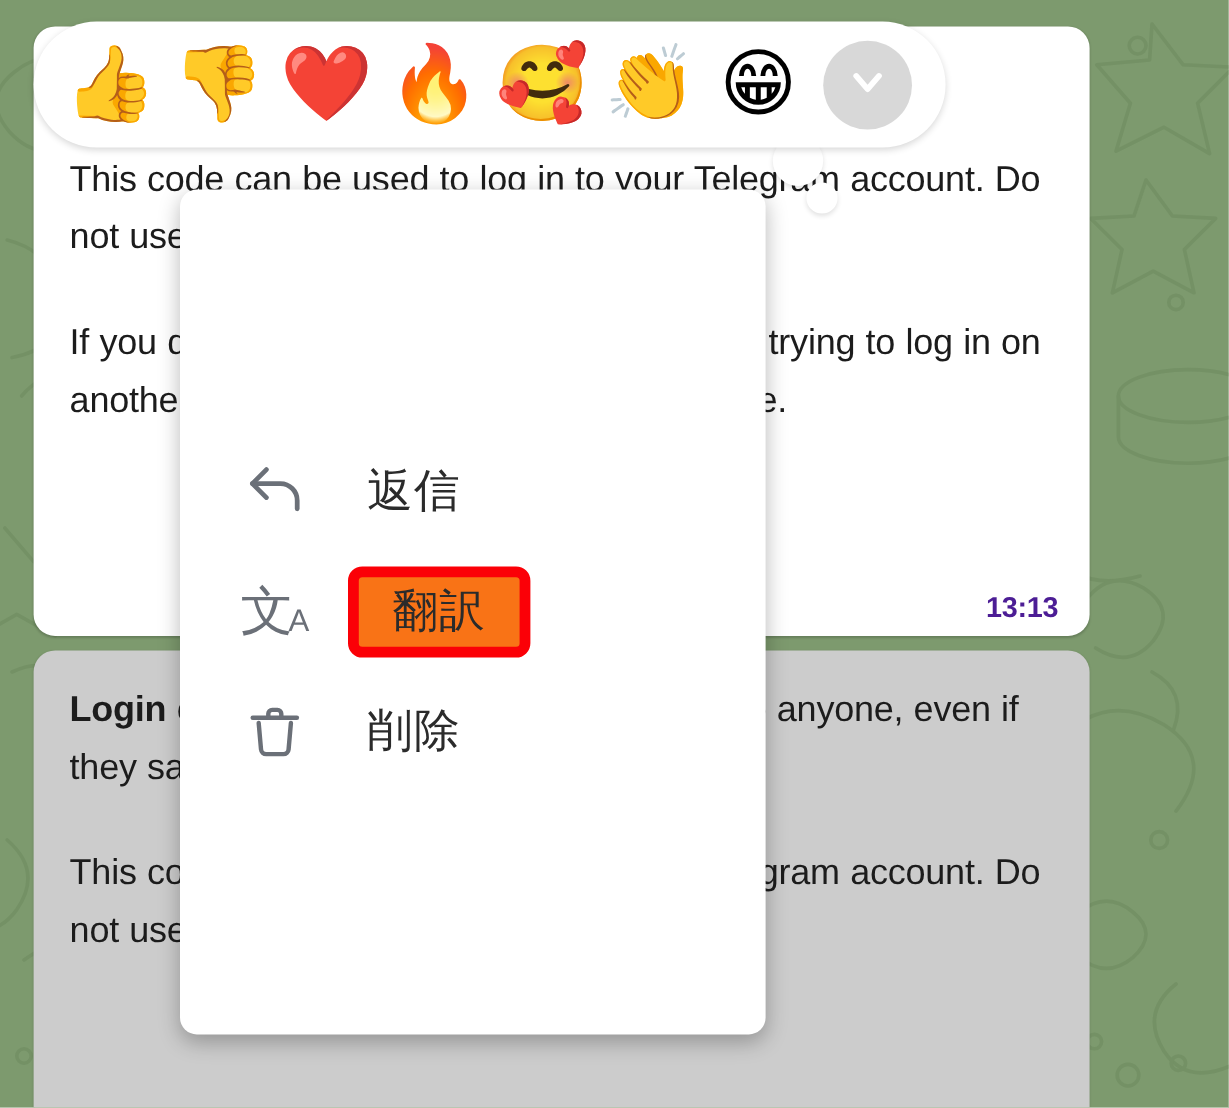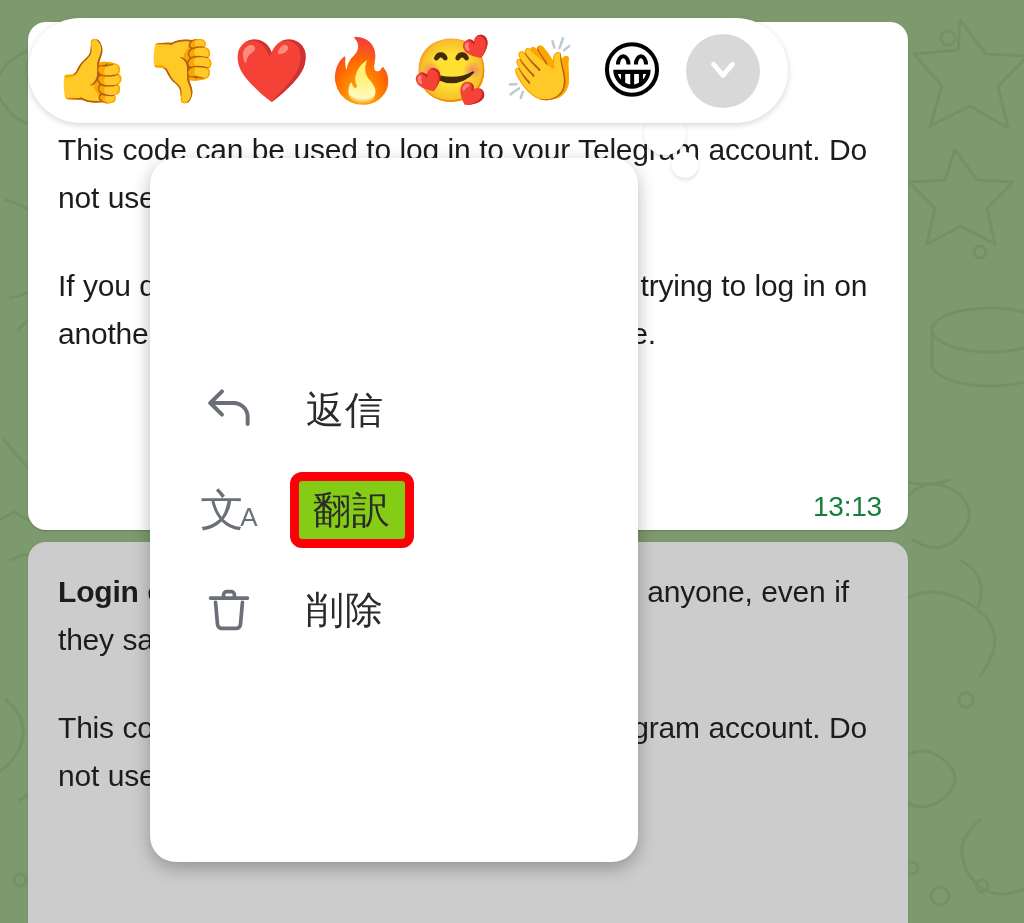--- a/index.html
+++ b/index.html
@@ -62,23 +62,24 @@
   }
 
   .msg-para { margin-bottom: 40px; }
   .msg-para:last-child { margin-bottom: 0; }
   .msg-bold { font-weight: bold; }
 
   .timestamp {
     position: absolute;
     right: 26px;
     bottom: 8px;
-    font-size: 28px;
-    color: #15803d;
+    font-size: 24px;
+    color: #4c1d95;
     line-height: 30px;
+    font-weight: bold;
   }
 
   
   #reaction-bar {
     position: absolute;
     left: 28px;
     top: 18px;
     width: 760px;
     height: 105px;
     background: #ffffff;
@@ -125,21 +126,21 @@
   #tail-small { left: 672px; top: 152px; width: 26px; height: 26px; }
 
   
   #context-menu {
     position: absolute;
     left: 150px;
     top: 158px;
     width: 488px;
     height: 704px;
     background: #ffffff;
-    border-radius: 26px;
+    border-radius: 14px;
     box-shadow: 0 6px 18px rgba(0,0,0,0.28);
     z-index: 40;
     display: flex;
     flex-direction: column;
     justify-content: center;
     padding: 10px 0;
   }
 
   .menu-item {
     height: 100px;
@@ -164,24 +165,24 @@
   .menu-label {
     margin-left: 46px;
     font-size: 38px;
     color: #2b2b2b;
     line-height: 46px;
     letter-spacing: 1px;
   }
 
   
   .menu-item.highlighted .menu-label {
-    padding: 6px 14px;
+    padding: 6px 28px;
     border: 9px solid #fb0007;
     border-radius: 12px;
-    background: #84cc16;
+    background: #f97316;
     margin-left: 30px;
   }
 
   .translate-glyph {
     font-size: 44px;
     color: #6b7078;
     line-height: 1;
     display: flex;
     align-items: flex-end;
   }

